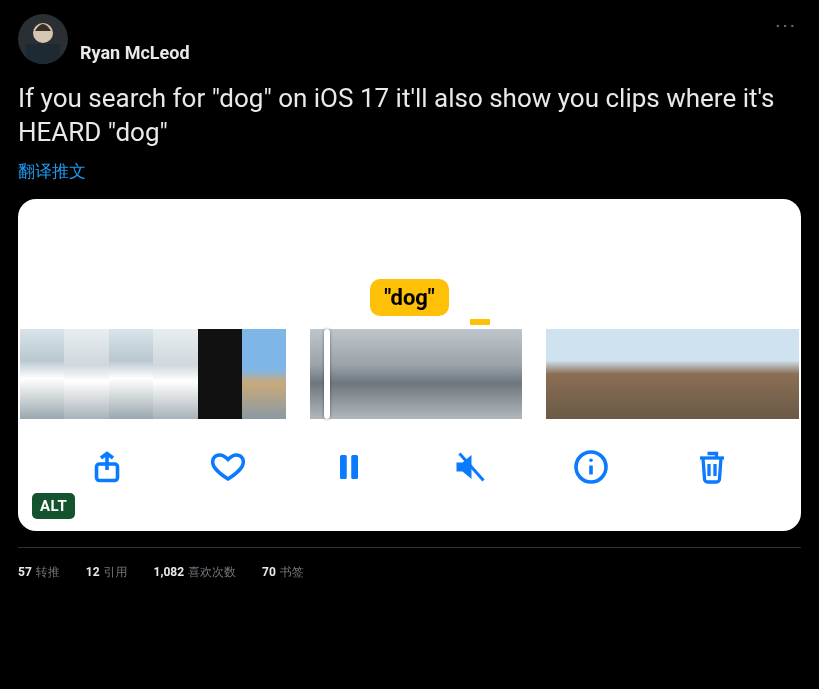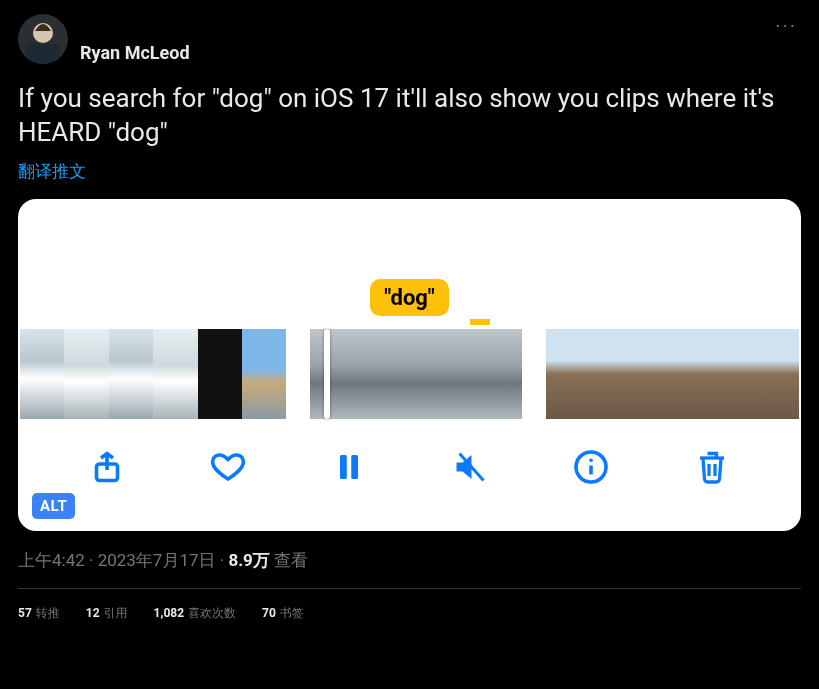--- a/index.html
+++ b/index.html
@@ -27,21 +27,21 @@
   .f-dog1 { background: linear-gradient(180deg,#d9e4ea 0%,#b9c7cf 35%,#fff 55%,#9aa7ae 100%); }
   .f-dog2 { background: linear-gradient(180deg,#e8eef2 0%,#cfd8dd 40%,#fff 58%,#a7b2b8 100%); }
   .f-black { background: #111; }
   .f-people { background: linear-gradient(180deg,#7fb6e8 0%,#7fb6e8 45%,#c9a97a 60%,#8a9aa3 100%); }
   .f-gray { background: linear-gradient(180deg,#bfc6cb 0%,#9aa3a9 40%,#6e777d 60%,#b1b8bd 100%); }
   .f-deck { background: linear-gradient(180deg,#cfe2f0 0%,#cfe2f0 35%,#8a6f54 50%,#6a5946 100%); }
   .playhead { position: absolute; top: 0; bottom: 0; left: 14px; width: 6px; background: #fff; border-radius: 3px; box-shadow: 0 0 3px rgba(0,0,0,0.45); }
   .controls { position: absolute; left: 0; right: 0; bottom: 36px; height: 56px; display: flex; justify-content: space-around; align-items: center; padding: 0 28px; }
   .ctrl { color: #0a7aff; stroke: #0a7aff; display: flex; align-items: center; justify-content: center; cursor: pointer; }
   .ctrl svg { width: 36px; height: 36px; }
-  .alt-badge { position: absolute; left: 14px; bottom: 12px; background: #3b82f6; color: #fff; font-size: 15px; font-weight: 700; padding: 4px 8px; border-radius: 5px; letter-spacing: 0.5px; }
+  .alt-badge { position: absolute; left: 14px; bottom: 12px; background: #14532d; color: #fff; font-size: 15px; font-weight: 700; padding: 4px 8px; border-radius: 5px; letter-spacing: 0.5px; }
   .meta { margin-top: 18px; font-size: 17px; color: #71767b; }
   .meta .views-n { color: #e7e9ea; font-weight: 700; }
   .divider { height: 1px; background: #2f3336; margin-top: 16px; }
   .stats { display: flex; gap: 26px; font-size: 12px; color: #71767b; margin-top: 16px; }
   .stats b { color: #e7e9ea; font-weight: 700; margin-right: 4px; }
 </style>
 </head>
 <body>
 
 <div class="tweet">
@@ -137,23 +137,20 @@
             <path d="M6 6l1 14a2 2 0 0 0 2 2h6a2 2 0 0 0 2-2l1-14"></path>
             <line x1="10" y1="10" x2="10" y2="18"></line>
             <line x1="14" y1="10" x2="14" y2="18"></line>
           </svg>
       </div>
     </div>
 
     <div class="alt-badge">ALT</div>
   </div>
 
-  <div class="meta">
-    <span>上午4:42</span><span> · </span><span>2023年7月17日</span><span> · </span><span class="views-n">8.9万</span><span> 查看</span>
-  </div>
 
   <div class="divider"></div>
 
   <div class="stats">
     <span><b>57</b><span>转推</span></span>
     <span><b>12</b><span>引用</span></span>
     <span><b>1,082</b><span>喜欢次数</span></span>
     <span><b>70</b><span>书签</span></span>
   </div>
 

